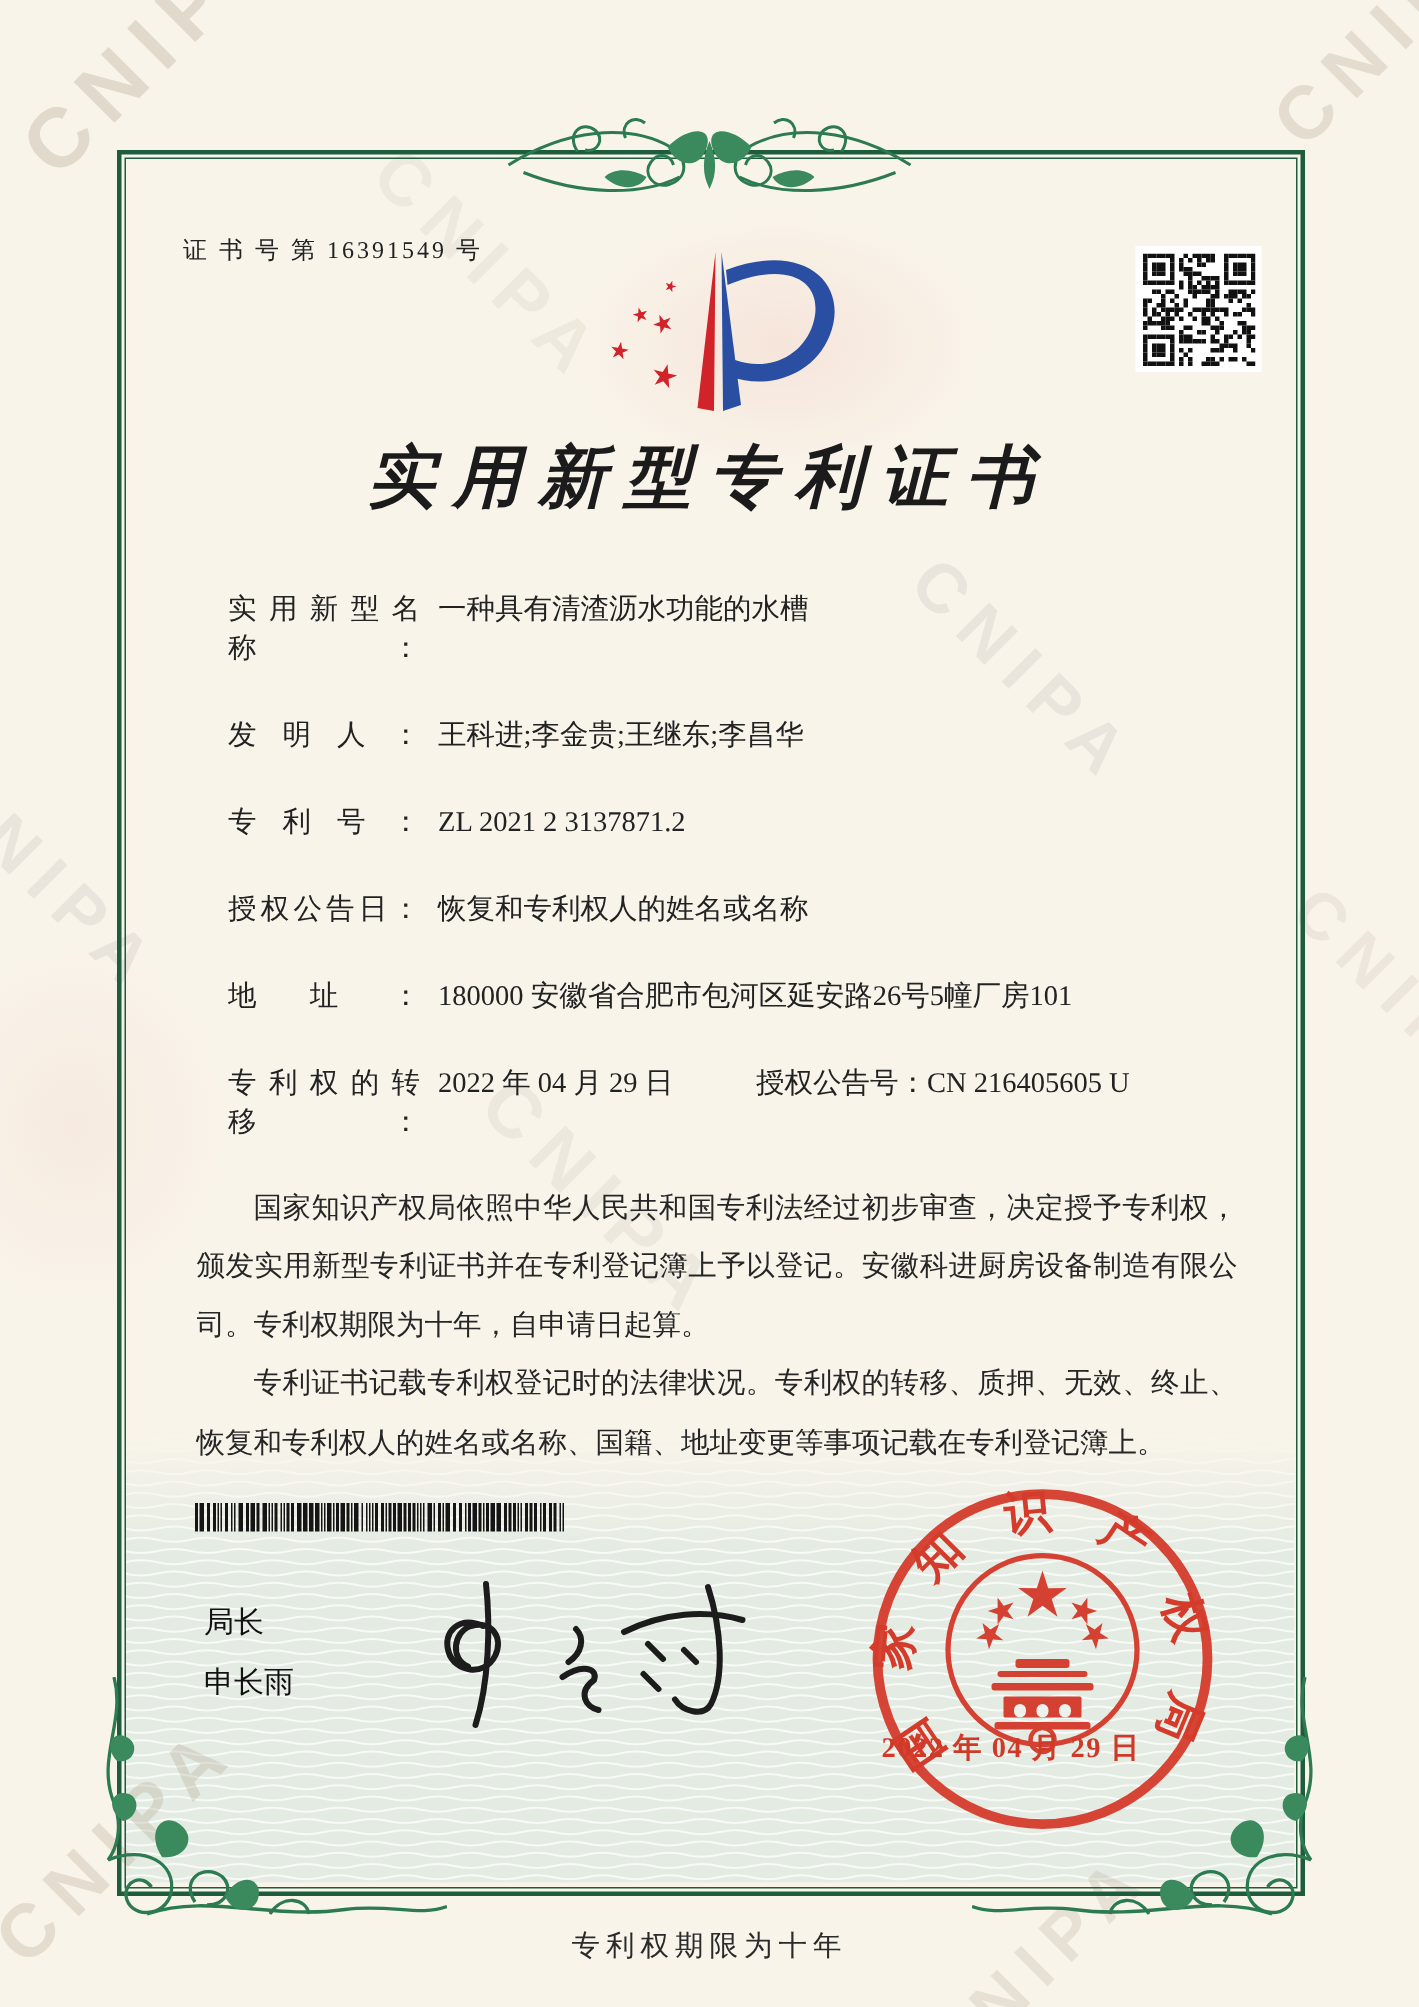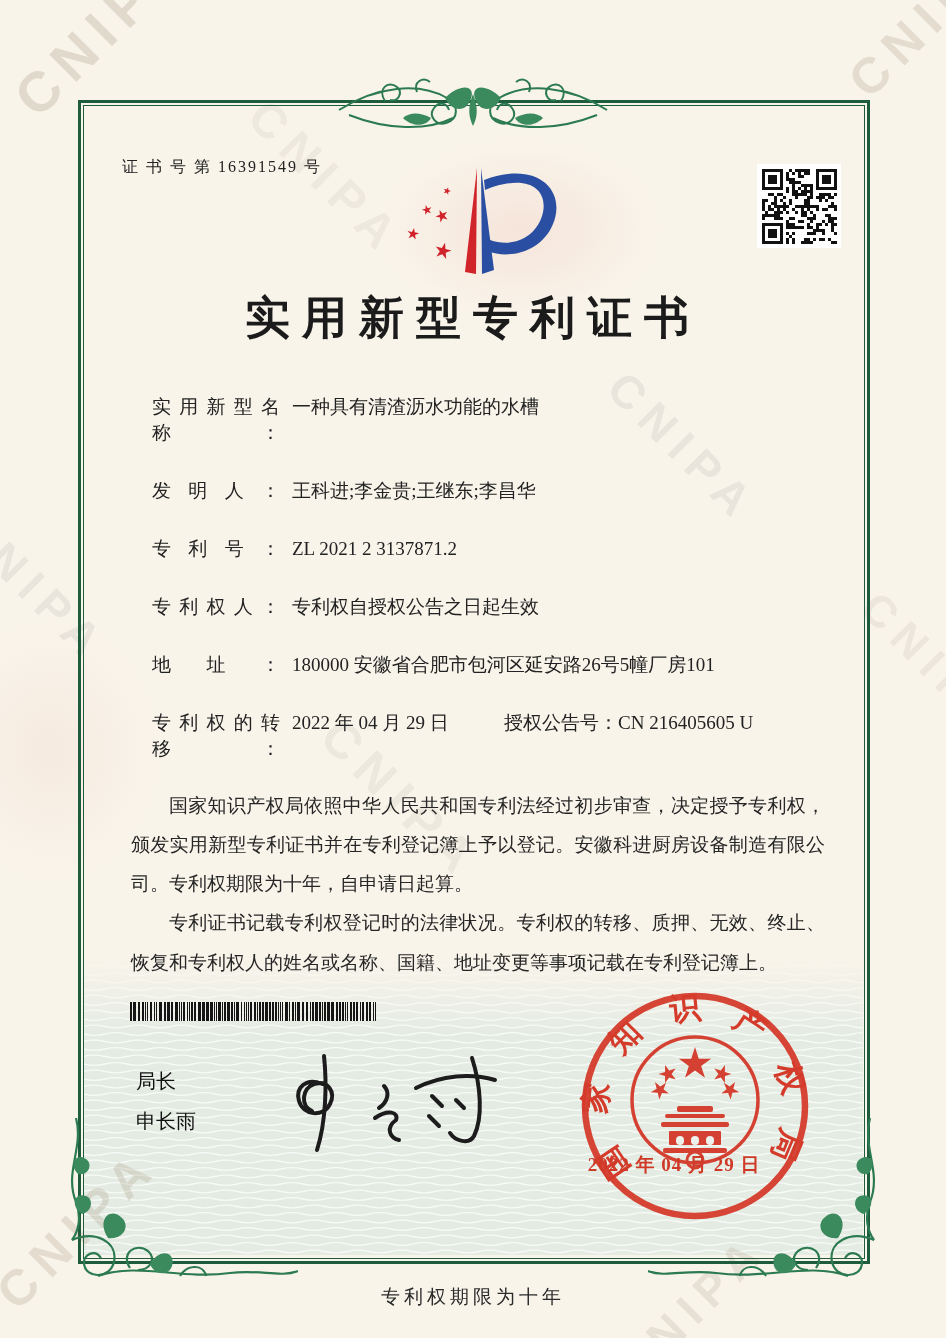--- a/index.html
+++ b/index.html
@@ -17,21 +17,21 @@
   .frame{position:absolute;left:78px;top:100px;width:786px;height:1158px;
       border:3px solid #1e5c3e;z-index:2;pointer-events:none;}
   .frame-inner{position:absolute;inset:2px;border:1px solid #1e5c3e;}
   .orn{position:absolute;z-index:3;pointer-events:none;}
   
   .cert-no{position:absolute;left:122px;top:157px;font-size:16px;letter-spacing:2px;z-index:4;}
   .qr{position:absolute;left:757px;top:164px;width:84px;height:84px;background:#fff;z-index:4;
       display:flex;align-items:center;justify-content:center;}
   .logo{position:absolute;left:385px;top:158px;z-index:4;}
   .title{position:absolute;left:0;right:0;top:288px;text-align:center;font-size:45px;font-weight:bold;
-      letter-spacing:12px;z-index:4;color:#1b1b1b;}
+      letter-spacing:12px;z-index:4;color:#1b1b1b;font-style:italic;}
   
   .fields{position:absolute;left:133px;top:394px;width:706px;z-index:4;font-size:19px;}
   .frow{position:relative;margin-bottom:32px;line-height:26px;margin-left:19px;}
   .f-label{display:inline-block;width:128px;text-align:justify;text-align-last:justify;vertical-align:top;}
   .f-value{margin-left:12px;}
   .frow .pair2{position:absolute;left:352px;top:0;}
   .pair2 .f-label2{display:inline-block;}
   
   .paras{position:absolute;left:131px;top:786px;width:694px;font-size:19px;line-height:2.06;
       text-align:justify;z-index:4;color:#262626;}
@@ -480,21 +480,21 @@
     <div class="frow">
       <span class="f-label">实用新型名称：</span><span class="f-value">一种具有清渣沥水功能的水槽</span>
     </div>
     <div class="frow">
       <span class="f-label">发明人：</span><span class="f-value">王科进;李金贵;王继东;李昌华</span>
     </div>
     <div class="frow">
       <span class="f-label">专利号：</span><span class="f-value">ZL 2021 2 3137871.2</span>
     </div>
     <div class="frow">
-      <span class="f-label">专利权人：</span><span class="f-value">专利权自授权公告之日起生效</span>
+      <span class="f-label">授权公告日：</span><span class="f-value">恢复和专利权人的姓名或名称</span>
     </div>
     <div class="frow">
       <span class="f-label">地址：</span><span class="f-value">180000 安徽省合肥市包河区延安路26号5幢厂房101</span>
     </div>
     <div class="frow">
       <span class="f-label">专利权的转移：</span><span class="f-value">2022 年 04 月 29 日</span>
       <span class="pair2">
         <span class="f-label2">授权公告号：</span><span>CN 216405605 U</span>
       </span>
     </div>

